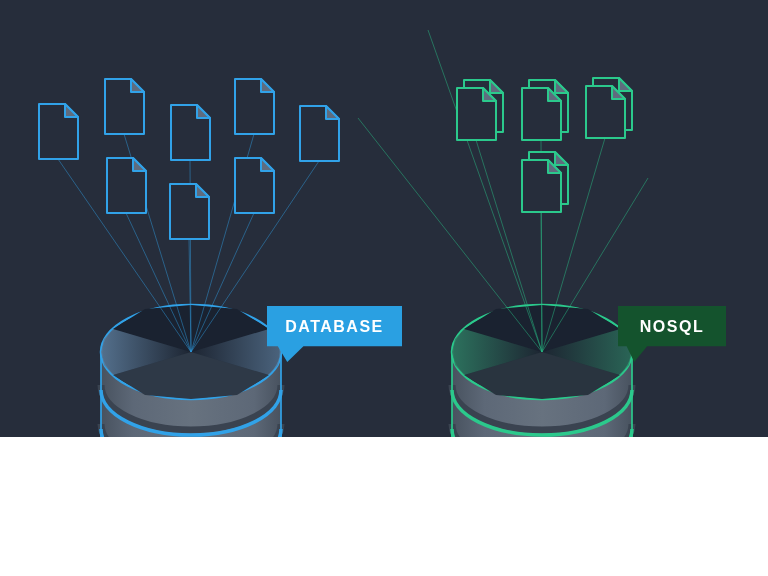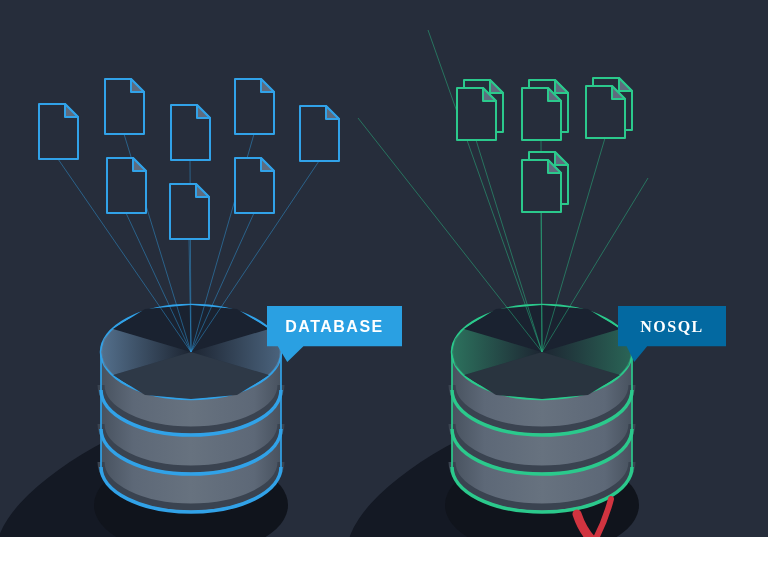--- a/index.html
+++ b/index.html
@@ -1,16 +1,16 @@
 <!DOCTYPE html>
 <html><head>
 <meta charset="utf-8">
 <style>
   html,body{margin:0;padding:0;}
-  #stage{position:relative;width:768px;height:537px;overflow:hidden;font-family:"Liberation Sans",sans-serif;}
+  #stage{position:relative;width:768px;height:437px;overflow:hidden;font-family:"Liberation Sans",sans-serif;}
   #scene{position:absolute;left:0;top:0;}
   .tag{position:absolute;text-align:center;color:#fff;font-weight:bold;font-size:16px;
        letter-spacing:1.5px;line-height:41px;height:56px;
        clip-path:polygon(0 0,100% 0,100% 72%,27% 72%,15% 100%,8% 72%,0 72%);}
   #db-tag{left:267px;top:306px;width:135px;}
   #nosql-tag{left:618px;top:306px;width:108px;}
   #logo{position:absolute;left:568px;top:508px;display:flex;align-items:flex-start;}
   #logo-text{font-family:"DejaVu Sans Mono",monospace;font-weight:bold;font-size:23px;
              letter-spacing:4px;text-shadow:0 2px 2px rgba(0,0,0,.45);line-height:34px;}
   #logo-mark{margin-left:2px;margin-top:-12px;}
@@ -157,21 +157,21 @@
           <path d="M529,152 L555,152 L568,165 L568,204 L529,204 Z" fill="#262d3b" stroke="#2bc98c" stroke-width="2" stroke-linejoin="round"></path>
           <path d="M555,152 L555,165 L568,165 Z" fill="#5f6c7e" stroke="#2bc98c" stroke-width="2" stroke-linejoin="round"></path>
           <path d="M522,160 L548,160 L561,173 L561,212 L522,212 Z" fill="#262d3b" stroke="#2bc98c" stroke-width="2" stroke-linejoin="round"></path>
           <path d="M548,160 L548,173 L561,173 Z" fill="#5f6c7e" stroke="#2bc98c" stroke-width="2" stroke-linejoin="round"></path>
         </g>
       </g>
     </svg>
 
   <div id="db-tag" class="tag" style="background: rgb(42, 160, 226); color: rgb(255, 255, 255);">DATABASE</div>
 
-  <div id="nosql-tag" class="tag" style="background: #0369a1; color: rgb(255, 255, 255); font-family: Liberation Serif, serif;">NOSQL</div>
+  <div id="nosql-tag" class="tag" style="background: #14532d; color: rgb(255, 255, 255);">NOSQL</div>
 
   <div id="logo">
     <svg id="logo-mark" width="46" height="52" viewBox="0 0 46 52">
       <path id="vmark-left" d="M7,18 Q13,36 24,46" fill="none" stroke-width="9" stroke-linecap="round" stroke="#d13440"></path>
       <path id="vmark-right" d="M41,3 Q35,26 24,46" fill="none" stroke-width="6" stroke-linecap="round" stroke="#d13440"></path>
     </svg>
   </div>
 </div>
 
 </body></html>

